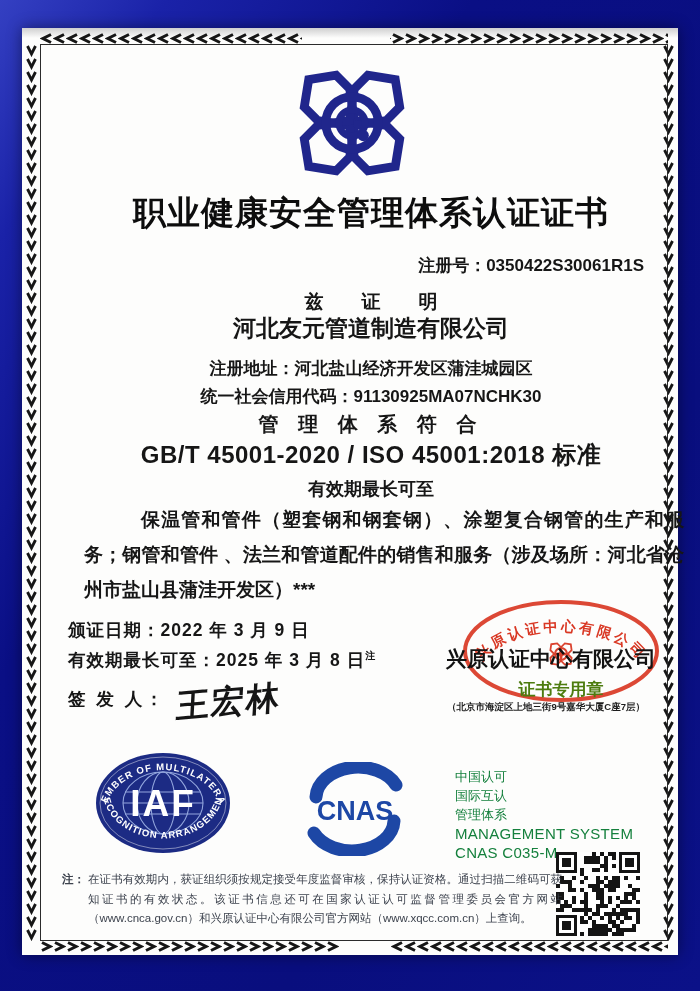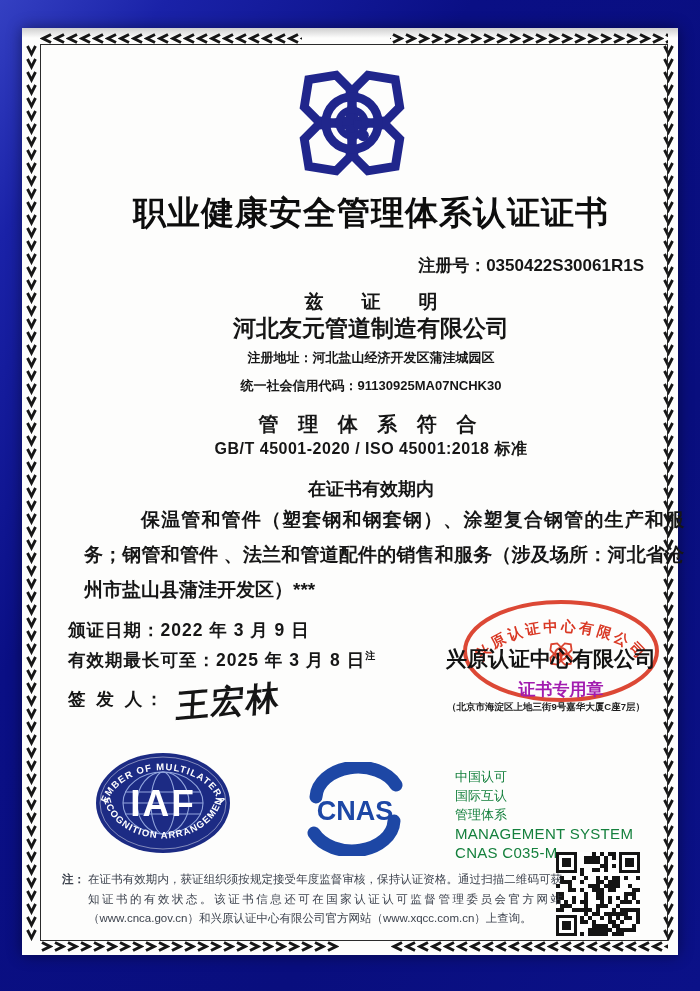--- a/index.html
+++ b/index.html
@@ -15,36 +15,36 @@
   .page::before{content:"";position:absolute;left:0;top:0;right:0;height:10px;
     background:linear-gradient(180deg,rgba(120,120,125,.35),rgba(255,255,255,0));}
   .chev{position:absolute;}
   .inner-border{position:absolute;left:18px;top:16px;width:628px;height:897px;
     border:1.6px solid #2b2b2b;box-sizing:border-box;}
   .ctr{position:absolute;left:18px;width:628px;text-align:center;padding-left:17px;}
   .title{font-size:33px;font-weight:900;letter-spacing:1px;color:#0d0d0d;}
   .reg{position:absolute;right:34px;font-size:17px;font-weight:700;}
   .hereby{font-size:19px;font-weight:800;}
   .company{font-size:23px;font-weight:800;}
-  .plain17{font-size:13px;font-weight:600;}
+  .plain17{font-size:17px;font-weight:600;margin-top:8px;}
   .conform{font-size:20px;font-weight:800;letter-spacing:7px;}
-  .standard{font-size:16px;font-weight:800;letter-spacing:.5px;}
+  .standard{font-size:24px;font-weight:800;letter-spacing:.5px;}
   .scope-intro{font-size:18px;font-weight:600;}
   .scope{position:absolute;left:30px;width:600px;font-size:19px;font-weight:700;
     line-height:35px;text-indent:57px;text-align:justify;margin-left:32px;}
   .dateline{position:absolute;left:46px;font-size:17.5px;font-weight:700;letter-spacing:1px;}
   .dateline sup{font-size:10px;}
   .signrow{position:absolute;left:46px;font-size:17.5px;font-weight:700;letter-spacing:3px;}
   .sig{display:inline-block;font-size:33px;font-weight:700;letter-spacing:2px;
     transform:rotate(-5deg) skewX(-8deg);vertical-align:-8px;margin-left:10px;color:#151515;}
   .seal-svg{position:absolute;left:438px;top:570px;}
   .seal-company{position:absolute;left:404px;top:617px;width:250px;text-align:center;
     font-size:21px;font-weight:800;color:#121212;}
   .seal-type{position:absolute;left:439px;top:650px;width:200px;text-align:center;
-    font-size:17px;font-weight:800;color:#a21caf;}
+    font-size:17px;font-weight:800;color:#4d7c0f;}
   .seal-addr{position:absolute;left:396px;top:673px;width:256px;text-align:center;
     font-size:9.5px;font-weight:600;color:#1c1c1c;}
   .iaf-svg{position:absolute;left:70px;top:722px;}
   .cnas-svg{position:absolute;left:284px;top:734px;}
   .cnas-text{position:absolute;left:433px;top:739px;font-size:13px;line-height:19px;color:#15803d;}
   .cnas-text .en{font-size:15px;letter-spacing:.3px;}
   .qr{position:absolute;left:534px;top:824px;width:84px;height:84px;background:#fff;
     display:grid;grid-template-columns:repeat(21,1fr);grid-template-rows:repeat(21,1fr);}
   .qc.on{background:#141414;}
   .qf{position:absolute;width:21px;height:21px;border:3.4px solid #141414;background:#fff;box-sizing:border-box;}
@@ -104,21 +104,21 @@
   <div class="reg" style="top:226px">注册号：0350422S30061R1S</div>
 
   <div class="ctr company" style="top:285px">河北友元管道制造有限公司</div>
   <div class="ctr hereby" style="top:261px">兹　　证　　明</div>
   <div class="ctr plain17" style="top:321px">注册地址：河北盐山经济开发区蒲洼城园区</div>
   <div class="ctr plain17" style="top:349px">统一社会信用代码：91130925MA07NCHK30</div>
 
   <div class="ctr conform" style="top:383px">管 理 体 系 符 合</div>
   <div class="ctr standard" style="top:411px">GB/T 45001-2020 / ISO 45001:2018 标准</div>
 
-  <div class="ctr scope-intro" style="top:449px">在证书有效期内</div>
+  <div class="ctr scope-intro" style="top:449px">有效期最长可至</div>
   <div class="scope" style="top:474px">保温管和管件（塑套钢和钢套钢）、涂塑复合钢管的生产和服务；钢管和管件 、法兰和管道配件的销售和服务（涉及场所：河北省沧州市盐山县蒲洼开发区）***</div>
 
   <div class="dateline" style="top:590px">颁证日期：2022 年 3 月 9 日</div>
   <div class="dateline" style="top:620px">
     <span>有效期最长可至：2025 年 3 月 8 日</span><sup>注</sup>
   </div>
   <div class="signrow" style="top:652px">
     <span>签 发 人：</span><span class="sig">王宏林</span>
   </div>
 

